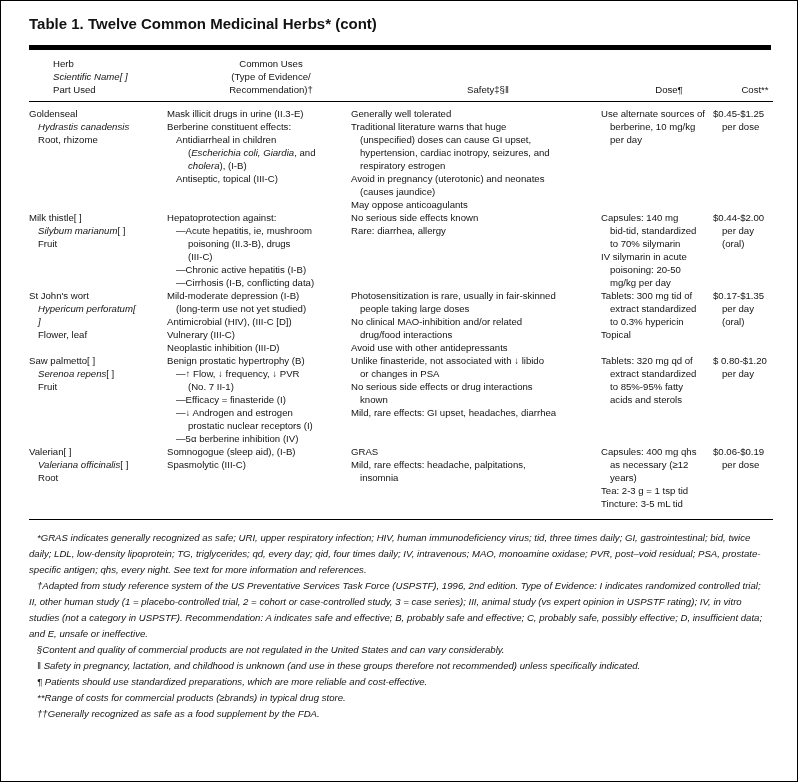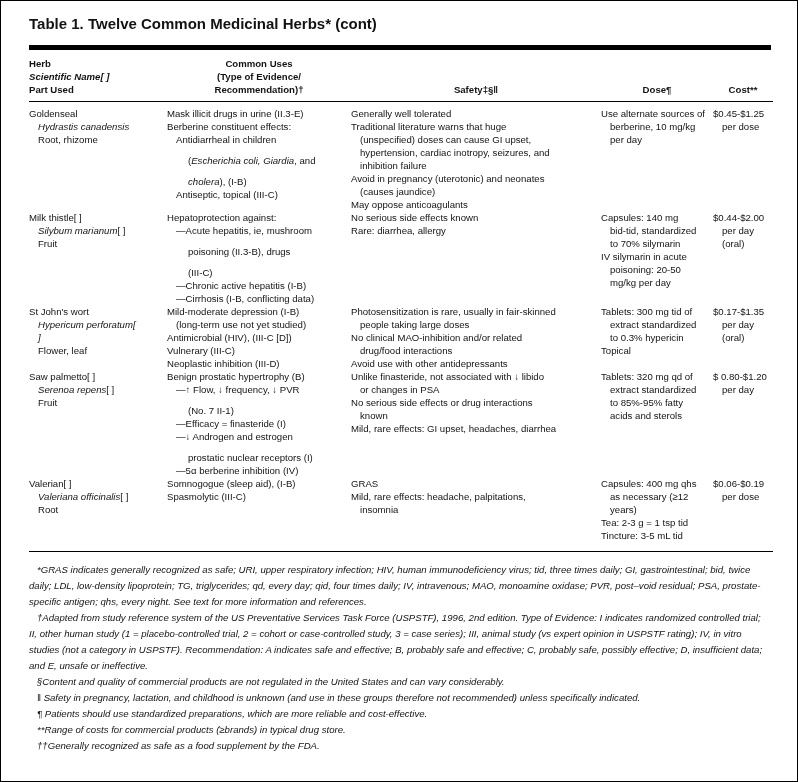--- a/index.html
+++ b/index.html
@@ -9,25 +9,25 @@
     padding:12px 26px 0 28px;
     font-family:"Liberation Sans",sans-serif;color:#131313;
     overflow:hidden;
   }
   .title{font-size:15px;font-weight:bold;margin:2px 0 13px 0;}
   .thick-rule{height:5px;background:#000;}
   table.herbs{border-collapse:collapse;table-layout:fixed;width:744px;border-bottom:1px solid #000;}
   table.herbs th,table.herbs td{vertical-align:top;text-align:left;padding:0;}
   table.herbs thead th{vertical-align:bottom;border-bottom:1px solid #000;padding:7px 0 5px 0;font-weight:bold;}
   .ln{font-size:9.6px;line-height:13px;white-space:nowrap;}
-  th .ln{font-weight:bold;}
+  th .ln{font-weight:normal;margin-left:24px;}
   .center .ln{text-align:center;}
   .it{font-style:italic;}
   .i1{padding-left:9px;}
-  .i2{padding-left:21px;margin-top:8px;}
+  .i2{padding-left:21px;}
   tbody td{padding-bottom:13px;}
   tbody tr.first td{padding-top:5px;}
   tbody tr.last td{padding-bottom:9px;}
   .footnotes{margin-top:10px;padding-bottom:6px;}
   .fn{font-size:9.6px;line-height:16px;font-style:italic;margin:0;text-indent:8px;}
 </style>
 </head>
 <body>
 
 <div class="page">
@@ -79,21 +79,21 @@
             <div class="ln i1"><span>Antidiarrheal in children</span></div>
             <div class="ln i2"><span>(</span><span class="it">Escherichia coli, Giardia</span><span>, and</span></div>
             <div class="ln i2"><span class="it">cholera</span><span>), (I-B)</span></div>
             <div class="ln i1"><span>Antiseptic, topical (III-C)</span></div>
           </td>
           <td>
             <div class="ln"><span>Generally well tolerated</span></div>
             <div class="ln"><span>Traditional literature warns that huge</span></div>
             <div class="ln i1"><span>(unspecified) doses can cause GI upset,</span></div>
             <div class="ln i1"><span>hypertension, cardiac inotropy, seizures, and</span></div>
-            <div class="ln i1"><span>inhibition failure</span></div>
+            <div class="ln i1"><span>respiratory estrogen</span></div>
             <div class="ln"><span>Avoid in pregnancy (uterotonic) and neonates</span></div>
             <div class="ln i1"><span>(causes jaundice)</span></div>
             <div class="ln"><span>May oppose anticoagulants</span></div>
           </td>
           <td>
             <div class="ln"><span>Use alternate sources of</span></div>
             <div class="ln i1"><span>berberine, 10 mg/kg</span></div>
             <div class="ln i1"><span>per day</span></div>
           </td>
           <td>

